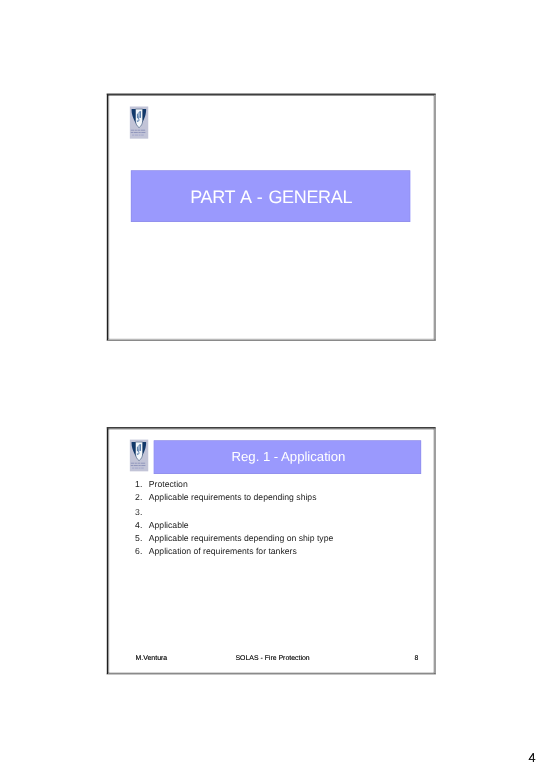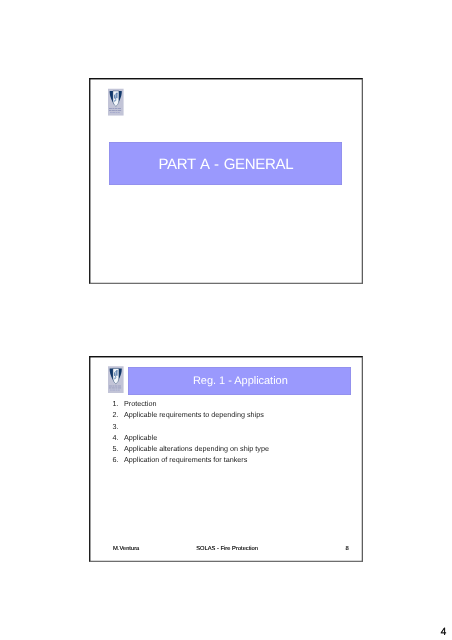--- a/index.html
+++ b/index.html
@@ -120,21 +120,21 @@
         </div>
         <div class="bullet">
           <span class="bnum">3.</span>
         </div>
         <div class="bullet">
           <span class="bnum">4.</span>
           <span class="btxt">Applicable</span>
         </div>
         <div class="bullet">
           <span class="bnum">5.</span>
-          <span class="btxt">Applicable alterations depending on ship type</span>
+          <span class="btxt">Applicable requirements depending on ship type</span>
         </div>
         <div class="bullet">
           <span class="bnum">6.</span>
           <span class="btxt">Application of requirements for tankers</span>
         </div>
       </div>
     <div class="footer">
       <div class="f-author">M.Ventura</div>
       <div class="f-subject">SOLAS - Fire Protection</div>
       <div class="f-num">8</div>

